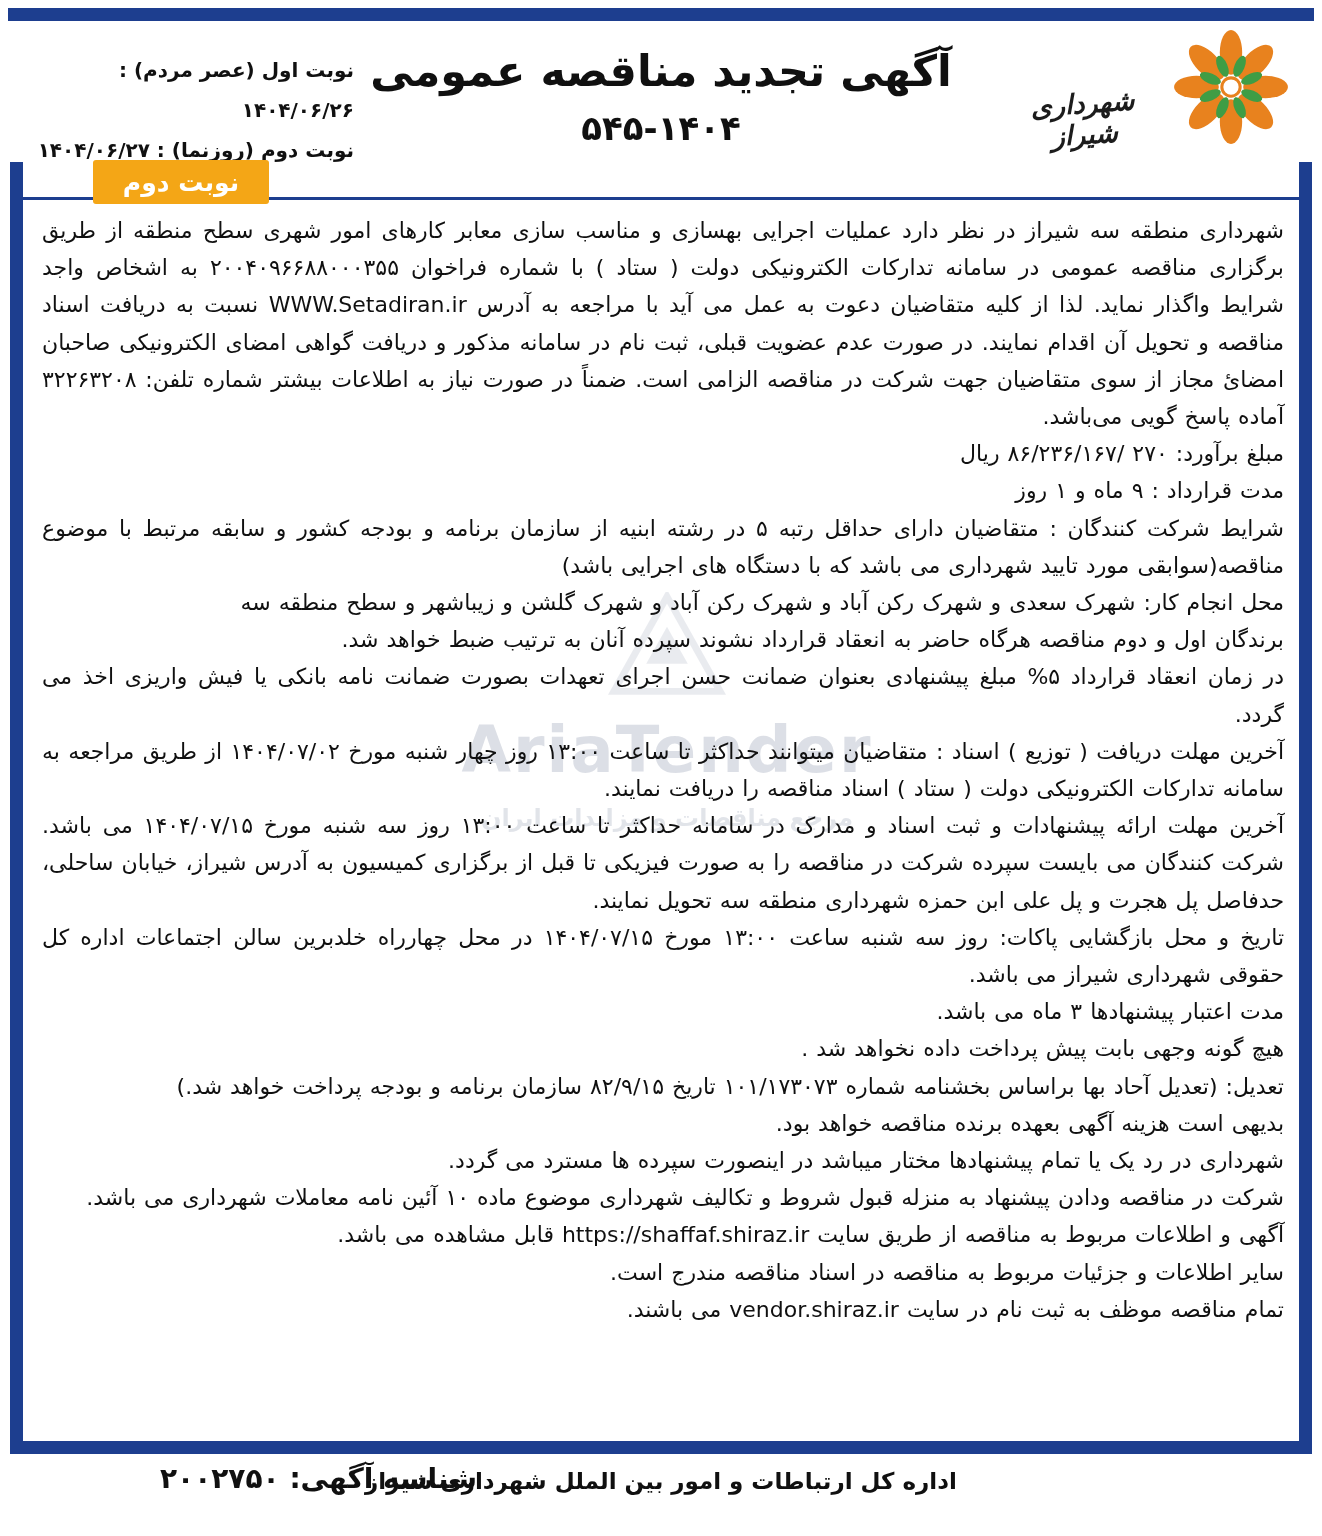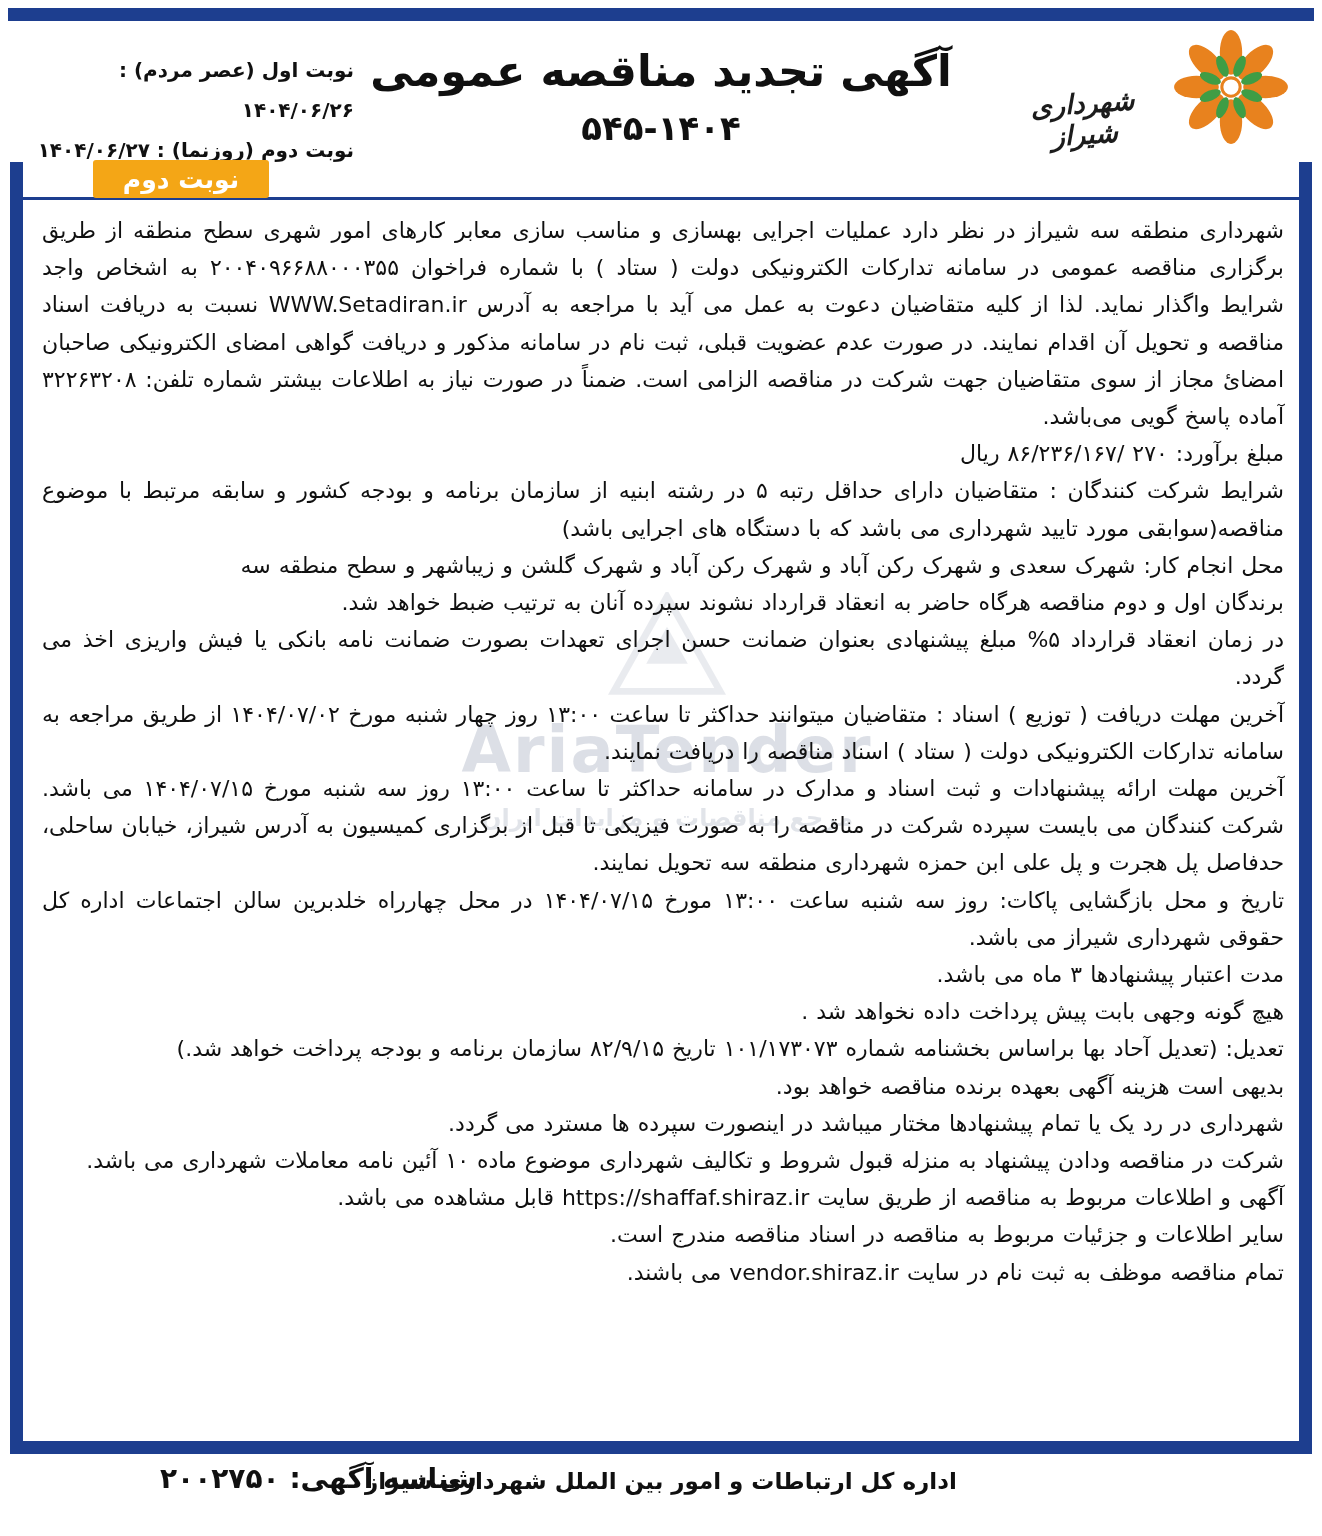--- a/index.html
+++ b/index.html
@@ -27,21 +27,21 @@
 
   .logo { position:absolute; top:26px; right:24px; width:300px; height:140px; }
   .logo .flower { position:absolute; right:6px; top:0; width:122px; height:122px; }
   .logo .logo-text {
     position:absolute; right:132px; top:62px; width:165px; text-align:center;
     font-style:italic; font-weight:700; font-size:27px; direction:rtl;
     transform:rotate(-4deg); color:#1c1c1c;
   }
 
   .badge {
-    position:absolute; left:93px; top:160px; width:176px; height:38px; z-index:3;
+    position:absolute; left:93px; top:160px; width:176px; height:44px; z-index:3;
     background:#f4a616; color:#ffffff; font-weight:700; font-size:25px;
     display:flex; align-items:center; justify-content:center; border-radius:3px;
     letter-spacing:1px;
   }
 
   
   .body-text { position:absolute; top:212px; left:42px; right:38px; direction:rtl; z-index:2; }
   .para { margin:0; font-size:22px; line-height:37.2px; text-align:justify; word-spacing:1px; }
 
   
@@ -118,20 +118,21 @@
       <path d="M50 4 L96 86 L4 86 Z" fill="none" stroke="#7c87a0" stroke-width="6"></path>
       <path d="M50 30 L68 62 L32 62 Z" fill="#7c87a0"></path>
     </svg>
     <div class="wm-brand">AriaTender</div>
     <div class="wm-tagline">مرجع مناقصات و مزایدات ایران</div>
   </div>
 
   <div class="body-text">
       <p class="para">شهرداری منطقه سه شیراز در نظر دارد عملیات اجرایی بهسازی و مناسب سازی معابر کارهای امور شهری سطح منطقه از طریق برگزاری مناقصه عمومی در سامانه تدارکات الکترونیکی دولت ( ستاد ) با شماره فراخوان ۲۰۰۴۰۹۶۶۸۸۰۰۰۳۵۵ به اشخاص واجد شرایط واگذار نماید. لذا از کلیه متقاضیان دعوت به عمل می آید با مراجعه به آدرس WWW.Setadiran.ir نسبت به دریافت اسناد مناقصه و تحویل آن اقدام نمایند. در صورت عدم عضویت قبلی، ثبت نام در سامانه مذکور و دریافت گواهی امضای الکترونیکی صاحبان امضائ مجاز از سوی متقاضیان جهت شرکت در مناقصه الزامی است. ضمناً در صورت نیاز به اطلاعات بیشتر شماره تلفن: ۳۲۲۶۳۲۰۸ آماده پاسخ گویی می‌باشد.</p>
       <p class="para">مبلغ برآورد: ۲۷۰ /۸۶/۲۳۶/۱۶۷ ریال</p>
+      <p class="para">مدت قرارداد : ۹ ماه و ۱ روز</p>
       <p class="para">شرایط شرکت کنندگان : متقاضیان دارای حداقل رتبه ۵ در رشته ابنیه از سازمان برنامه و بودجه کشور و سابقه مرتبط با موضوع مناقصه(سوابقی مورد تایید شهرداری می باشد که با دستگاه های اجرایی باشد)</p>
       <p class="para">محل انجام کار: شهرک سعدی و شهرک رکن آباد و شهرک رکن آباد و شهرک گلشن و زیباشهر و سطح منطقه سه</p>
       <p class="para">برندگان اول و دوم مناقصه هرگاه حاضر به انعقاد قرارداد نشوند سپرده آنان به ترتیب ضبط خواهد شد.</p>
       <p class="para">در زمان انعقاد قرارداد ۵% مبلغ پیشنهادی بعنوان ضمانت حسن اجرای تعهدات بصورت ضمانت نامه بانکی یا فیش واریزی اخذ می گردد.</p>
       <p class="para">آخرین مهلت دریافت ( توزیع ) اسناد : متقاضیان میتوانند حداکثر تا ساعت ۱۳:۰۰ روز چهار شنبه مورخ ۱۴۰۴/۰۷/۰۲ از طریق مراجعه به سامانه تدارکات الکترونیکی دولت ( ستاد ) اسناد مناقصه را دریافت نمایند.</p>
       <p class="para">آخرین مهلت ارائه پیشنهادات و ثبت اسناد و مدارک در سامانه حداکثر تا ساعت ۱۳:۰۰ روز سه شنبه مورخ ۱۴۰۴/۰۷/۱۵ می باشد. شرکت کنندگان می بایست سپرده شرکت در مناقصه را به صورت فیزیکی تا قبل از برگزاری کمیسیون به آدرس شیراز، خیابان ساحلی، حدفاصل پل هجرت و پل علی ابن حمزه شهرداری منطقه سه تحویل نمایند.</p>
       <p class="para">تاریخ و محل بازگشایی پاکات: روز سه شنبه ساعت ۱۳:۰۰ مورخ ۱۴۰۴/۰۷/۱۵ در محل چهارراه خلدبرین سالن اجتماعات اداره کل حقوقی شهرداری شیراز می باشد.</p>
       <p class="para">مدت اعتبار پیشنهادها ۳ ماه می باشد.</p>
       <p class="para">هیچ گونه وجهی بابت پیش پرداخت داده نخواهد شد .</p>
       <p class="para">تعدیل: (تعدیل آحاد بها براساس بخشنامه شماره ۱۰۱/۱۷۳۰۷۳ تاریخ ۸۲/۹/۱۵ سازمان برنامه و بودجه پرداخت خواهد شد.)</p>

